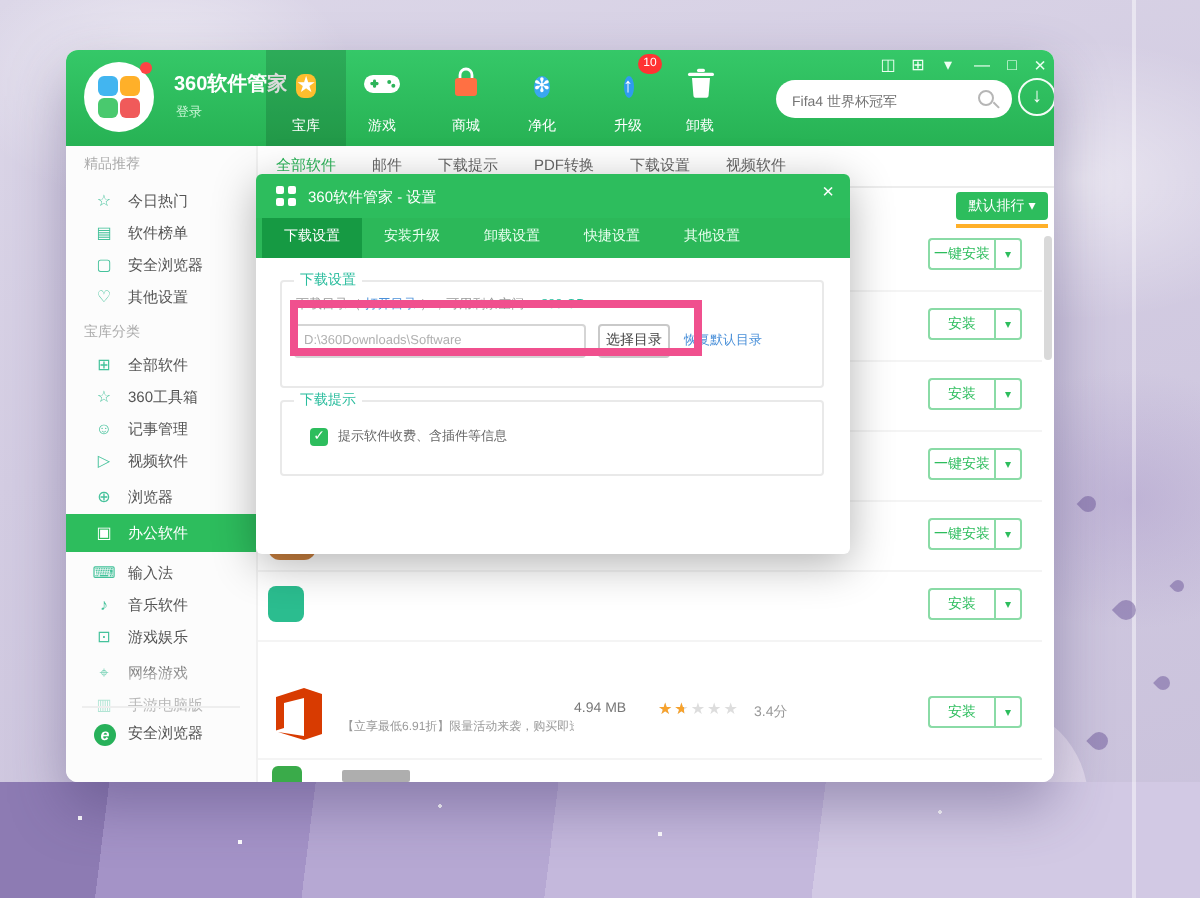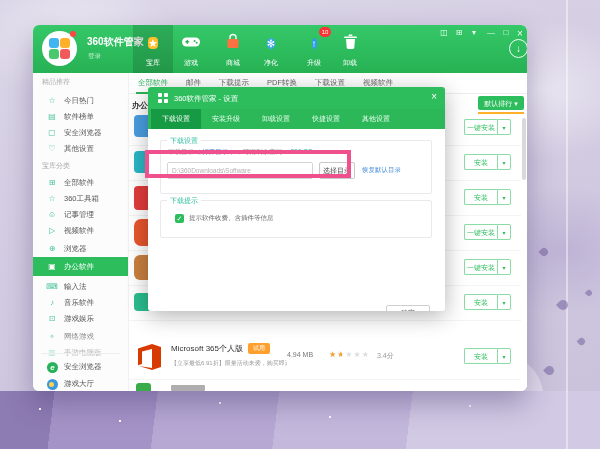--- a/index.html
+++ b/index.html
@@ -92,21 +92,21 @@
   .ms-badge{margin-left:5px;background:#ffa02e;color:#fff;font-size:6px;line-height:9px;padding:1px 5px;border-radius:2px;white-space:nowrap;}
   .ms-desc{position:absolute;left:42px;top:24px;font-size:6px;color:#999;white-space:nowrap;max-width:116px;overflow:hidden;}
   .ms-size{position:absolute;left:158px;top:16px;font-size:7px;color:#777;}
   .stars{position:absolute;left:200px;top:15px;font-size:8px;color:#ddd;letter-spacing:1px;}
   .stars-fill{position:absolute;left:0;top:0;width:31%;overflow:hidden;color:#f7a22c;white-space:nowrap;}
   .ms-score{position:absolute;left:248px;top:16px;font-size:7px;color:#999;}
   .row-partial{position:absolute;left:0;right:6px;top:306px;height:30px;}
   .rp-ic{position:absolute;left:7px;top:4px;width:15px;height:15px;border-radius:3px;background:#3aab4a;}
   .rp-tx{position:absolute;left:42px;top:6px;width:34px;height:6px;background:#9a9a9a;border-radius:1px;opacity:.8;}
   
-  .dialog{position:absolute;left:148px;top:87px;width:297px;height:224px;background:#fff;border-radius:3px;
+  .dialog{position:absolute;left:128px;top:87px;width:297px;height:190px;background:#fff;border-radius:3px;
     overflow:hidden;box-shadow:0 5px 22px rgba(0,0,0,.3);z-index:5;}
   .dlg-bar{position:absolute;left:0;top:0;right:0;height:22px;background:#2dbd5d;}
   .dlg-grid{position:absolute;left:10px;top:6px;width:4px;height:4px;background:#fff;box-shadow:6px 0 #fff,0 6px #fff,6px 6px #fff;border-radius:1px;}
   .dlg-title{position:absolute;left:26px;top:7px;font-size:7.5px;color:#fff;white-space:nowrap;}
   .dlg-close{position:absolute;right:8px;top:4px;font-size:10px;color:#fff;cursor:pointer;}
   .dlg-tabs{position:absolute;left:0;top:22px;right:0;height:20px;background:#2cb859;display:flex;padding-left:3px;}
   .dlg-tab{font-size:7px;color:#eafff0;line-height:20px;padding:0 11px;cursor:pointer;white-space:nowrap;}
   .dlg-tab.active{background:#169a43;color:#fff;}
   .fs{position:absolute;left:12px;width:270px;border:1px solid #e9e9e9;border-radius:2px;}
   .fs-legend{position:absolute;left:6px;top:-4px;background:#fff;padding:0 3px;font-size:7px;color:#2bbd9e;line-height:8px;white-space:nowrap;}
@@ -196,20 +196,24 @@
       <span class="nav-ic">
         <svg width="15" height="17" viewBox="0 0 15 17">
             <rect x="1" y="3.4" width="13" height="1.6" rx=".8" fill="#fff"></rect>
             <rect x="5.5" y="1.4" width="4" height="1.6" rx=".8" fill="#fff"></rect>
             <path d="M3 6h9l-.7 8.6a1.4 1.4 0 01-1.4 1.3H5.1a1.4 1.4 0 01-1.4-1.3z" fill="#fff"></path>
           </svg>
       </span>
       <span class="nav-lb">卸载</span>
     </div>
 
+    <div class="search">
+      <input placeholder="Fifa4 世界杯冠军" style="">
+      <span class="mag"></span>
+    </div>
     <div class="dlbtn">↓</div>
 
     <span class="tbi" style="left:404px;">◫</span>
     <span class="tbi" style="left:419px;">⊞</span>
     <span class="tbi" style="left:434px;">▾</span>
     <span class="tbi" style="left:451px;">—</span>
     <span class="tbi" style="left:466px;">□</span>
     <span class="tbi" style="left:480px;font-size:10px;">×</span>
   </div>
 
@@ -279,24 +283,20 @@
       <span class="sb-ic">▥</span>
       <span class="sb-lb">手游电脑版</span>
       </div>
 
     <div class="sb-fade"></div>
     <div class="sb-sep"></div>
 
     <div class="sb-item" style="top:286px;">
       <span class="sc-e">e</span>
       <span class="sb-lb">安全浏览器</span>
-      </div>
-    <div class="sb-item" style="top:303px;">
-      <span class="sc-g"></span>
-      <span class="sb-lb">游戏大厅</span>
       </div>
   </div>
 
   <div class="main">
     <div class="tabbar">
       <span class="tab active">全部软件</span>
       <span class="tab">邮件</span>
       <span class="tab">下载提示</span>
       <span class="tab">PDF转换</span>
       <span class="tab">下载设置</span>
@@ -348,24 +348,20 @@
           <span class="bi-arr">▾</span>
         </div>
     </div>
 
     <div class="ms-row">
       <span class="ms-ico">
         <svg width="28" height="28" viewBox="0 0 28 28">
             <path fill="#d83b01" d="M17 1l9 3v20l-9 3-13-4 13 2V6L7 8.5V21l-4 1.3V5.5z"></path>
           </svg>
       </span>
-      <div class="ms-head">
-        <span class="ms-title">Microsoft 365个人版</span>
-        <span class="ms-badge">试用</span>
-      </div>
       <div class="ms-desc">【立享最低6.91折】限量活动来袭，购买即送腾讯...</div>
       <div class="ms-size">4.94 MB</div>
       <div class="stars">
         <span>★★★★★</span>
         <span class="stars-fill">★★★★★</span>
       </div>
       <div class="ms-score">3.4分</div>
       <div class="btn-install" style="top:13px;">
         <span class="bi-main">安装</span>
           <span class="bi-arr">▾</span>

